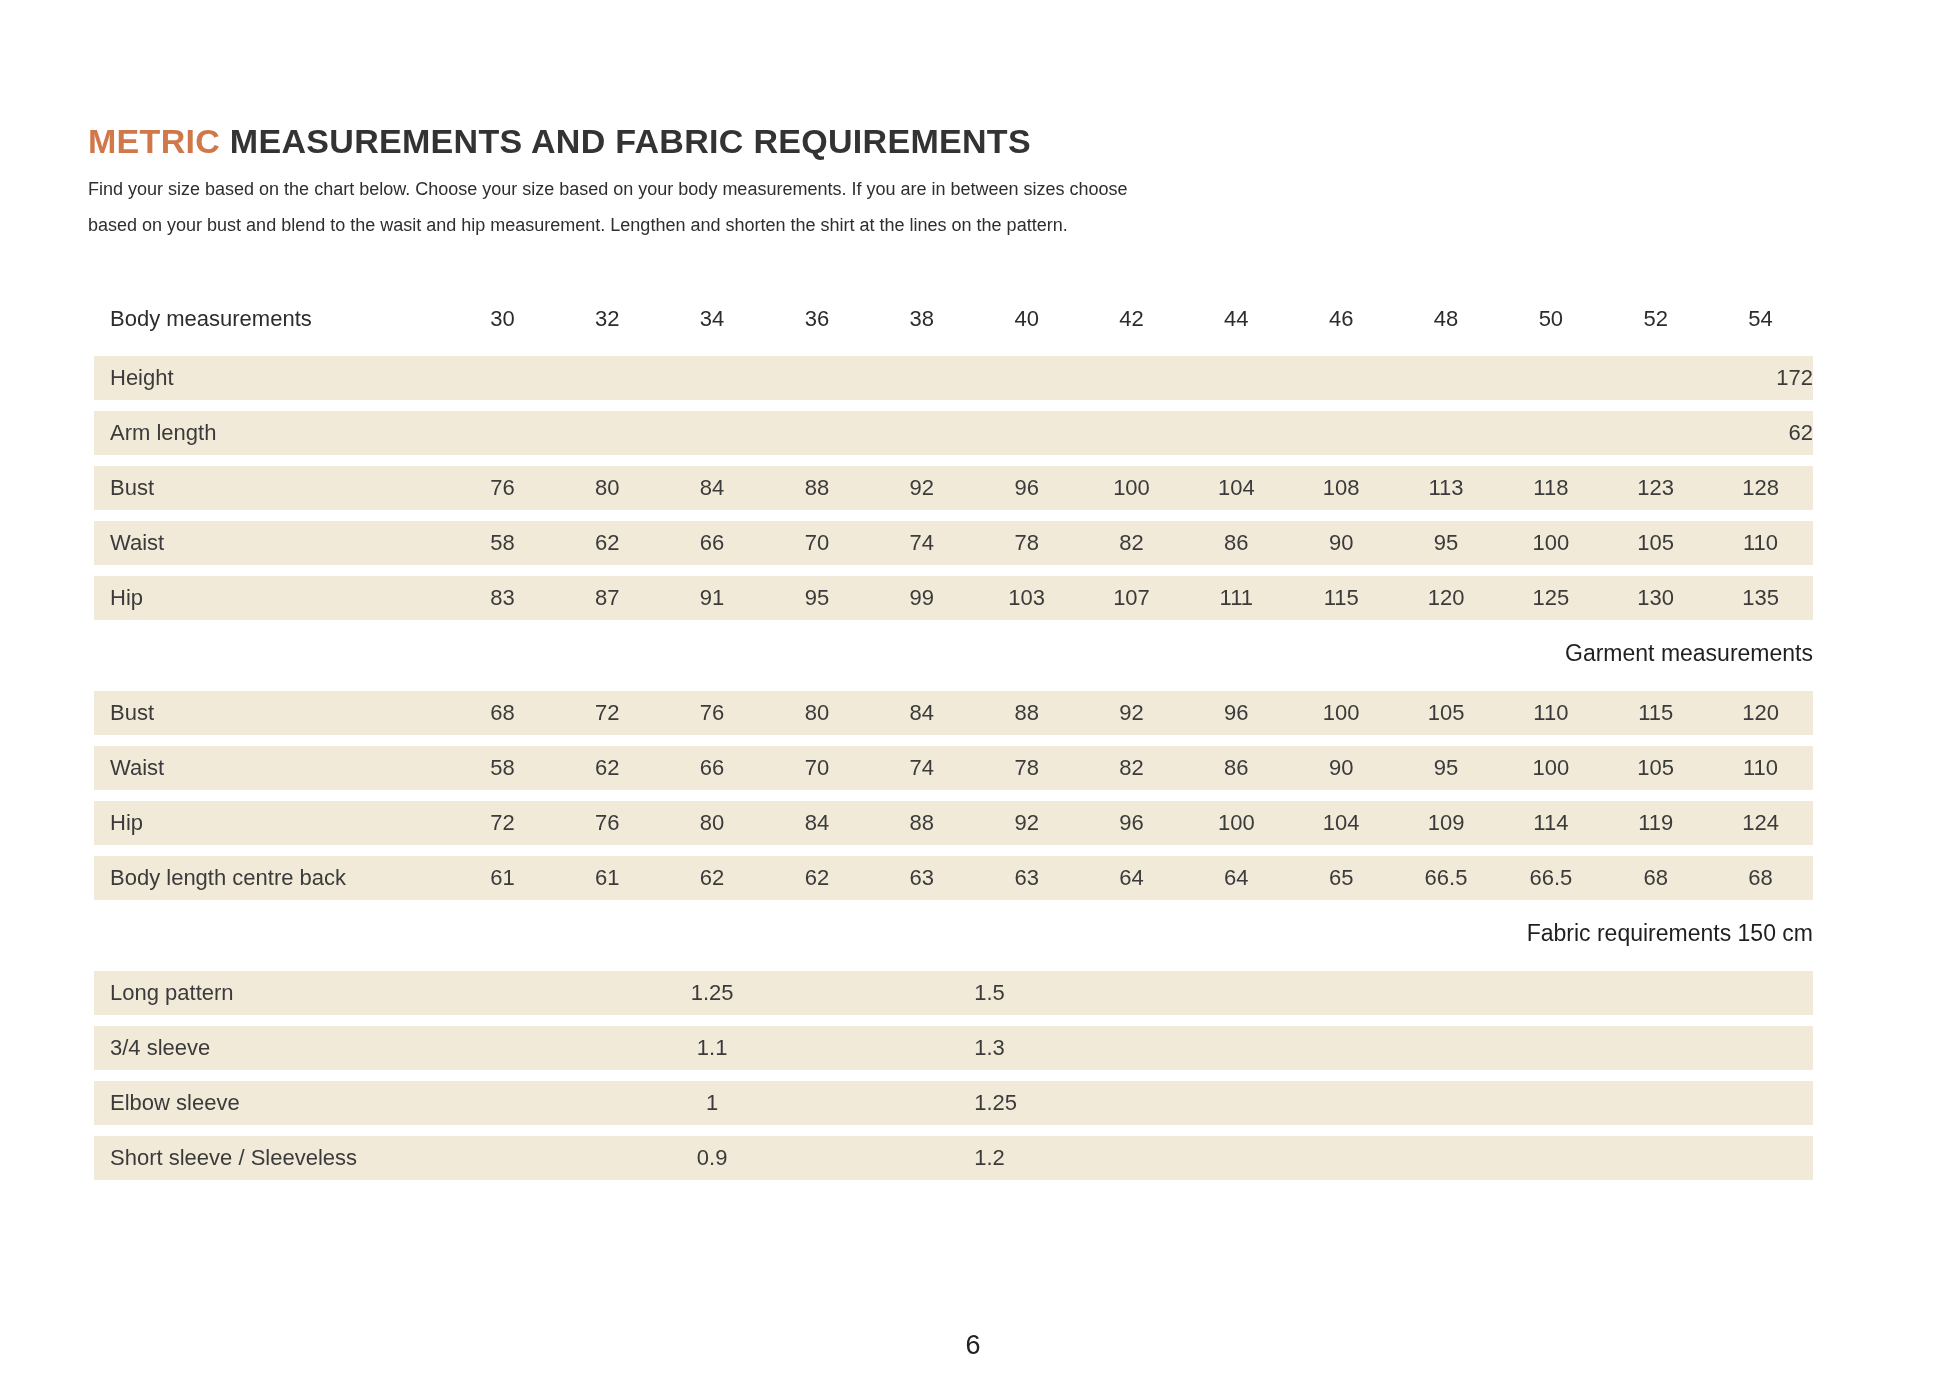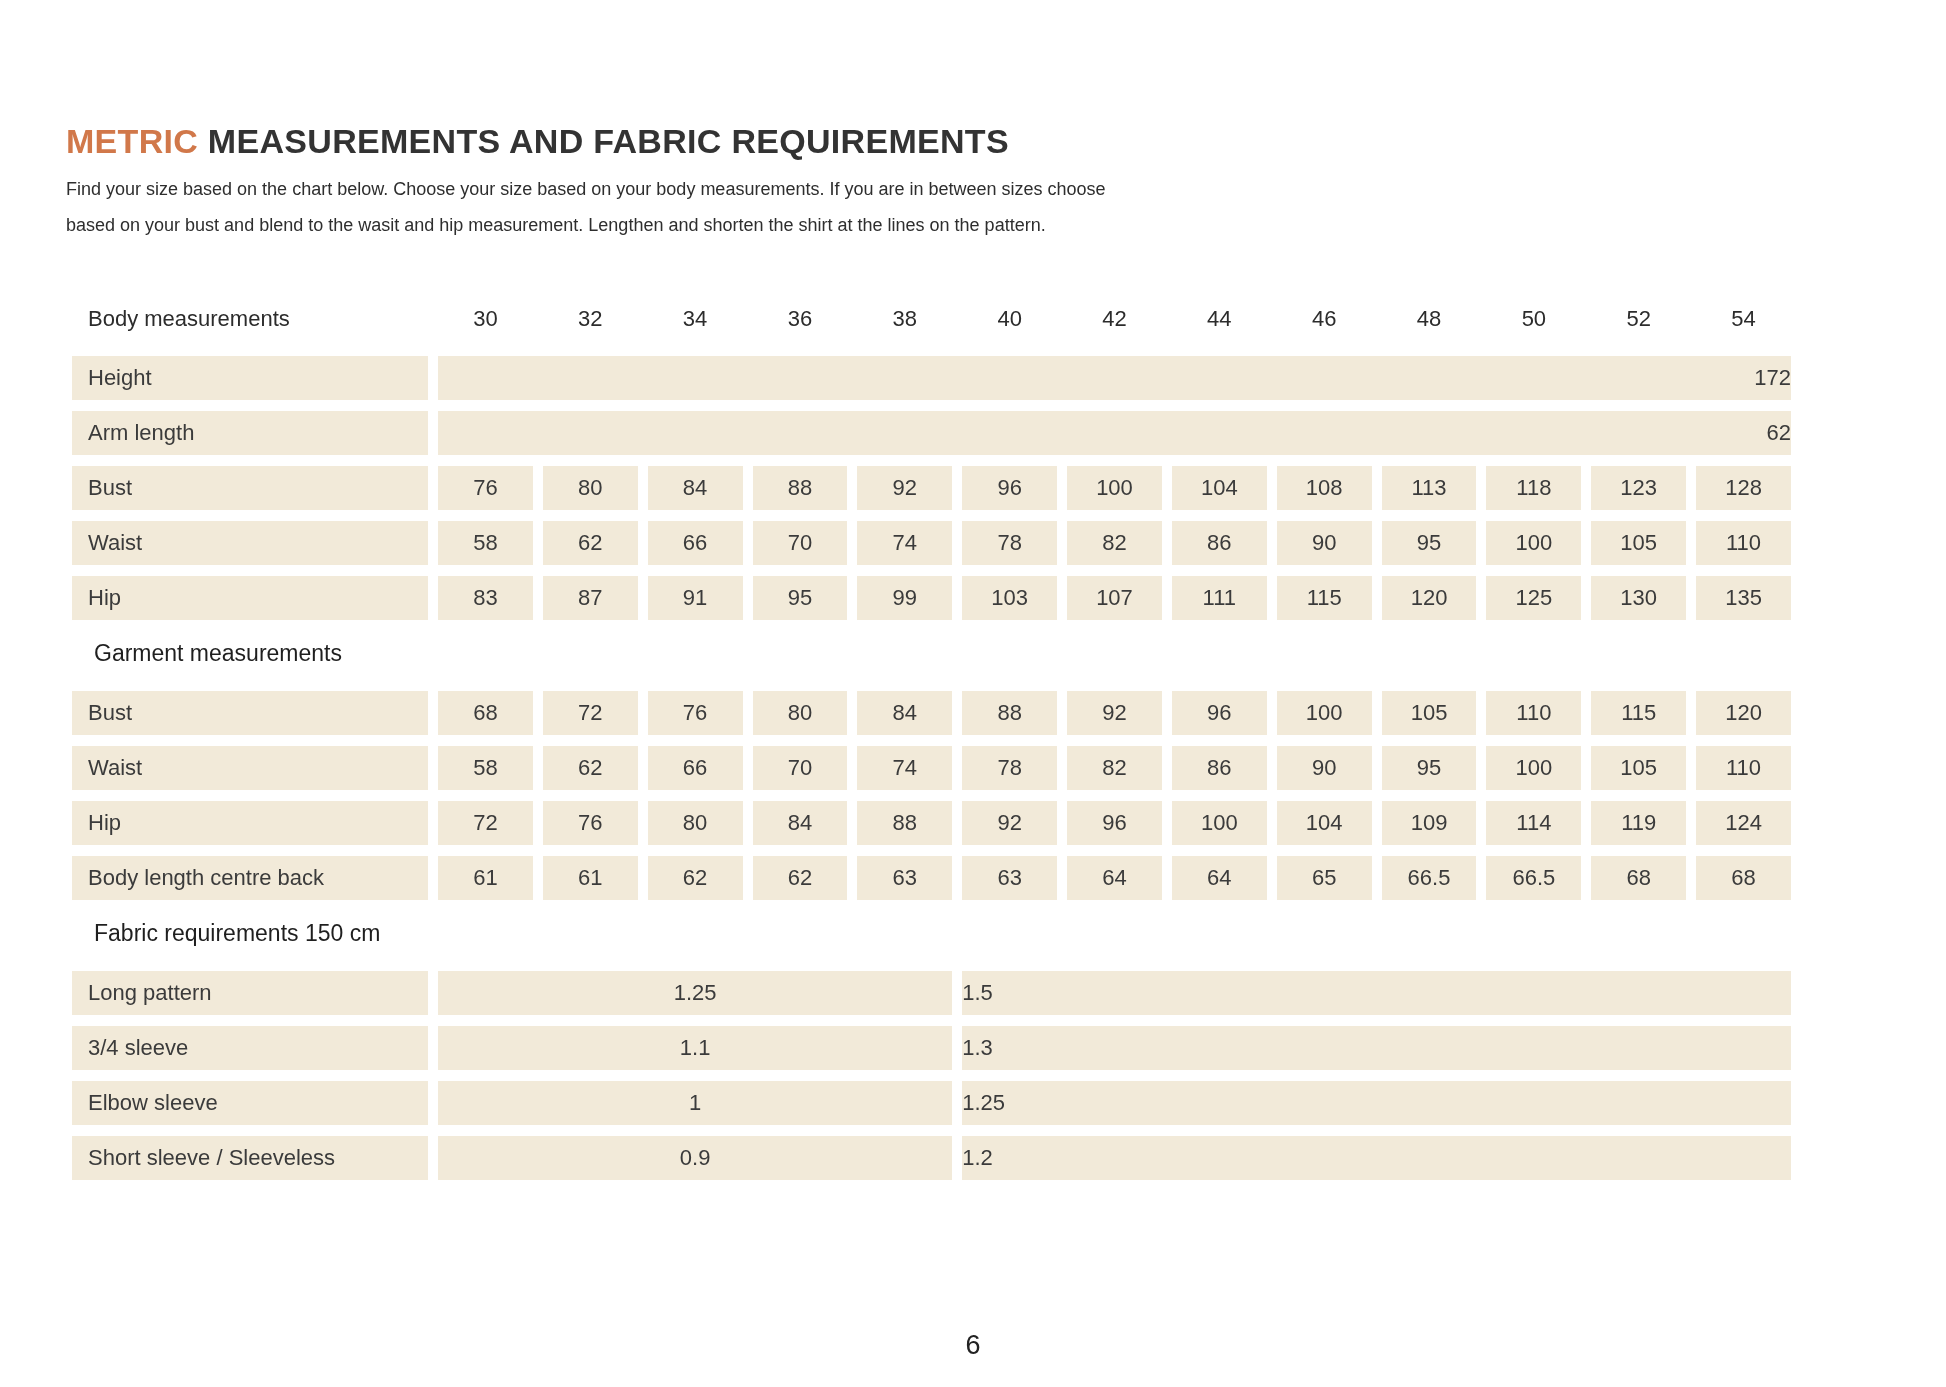--- a/index.html
+++ b/index.html
@@ -5,21 +5,21 @@
   * { box-sizing: border-box; }
   html, body { margin: 0; padding: 0; background: #ffffff; }
   .page {
     position: relative;
     width: 1946px;
     height: 1387px;
     background: #ffffff;
     font-family: "Liberation Sans", sans-serif;
     overflow: hidden;
   }
-  .content { padding: 122px 0 0 66px; }
+  .content { padding: 122px 0 0 88px; }
 
   .doc-title {
     font-size: 34px;
     font-weight: 700;
     color: #333333;
     letter-spacing: 0.3px;
     white-space: nowrap;
   }
   .doc-title .accent { color: #d1784a; }
 
@@ -29,21 +29,20 @@
     line-height: 36px;
     color: #2e2e2e;
     white-space: nowrap;
   }
 
   .size-table { margin-top: 54px; margin-left: 6px; width: 1719px; }
 
   .t-row {
     display: grid;
     grid-template-columns: 356px repeat(13, 1fr);
-    column-gap: 10px;
     margin-bottom: 11px;
   }
   .cell {
     background: #f2ead9;
     height: 44px;
     line-height: 44px;
     font-size: 22px;
     color: #3b3b3b;
     white-space: nowrap;
     overflow: hidden;
@@ -60,20 +59,21 @@
 
   .section-title {
     font-size: 23px;
     font-weight: 500;
     color: #1f1f1f;
     height: 44px;
     line-height: 44px;
     padding-left: 22px;
     margin: 8px 0 16px 0;
     white-space: nowrap;
+    text-align: right;
   }
 
   .page-number {
     position: absolute;
     left: 0;
     width: 1946px;
     top: 1330px;
     text-align: center;
     font-size: 27px;
     color: #222222;

